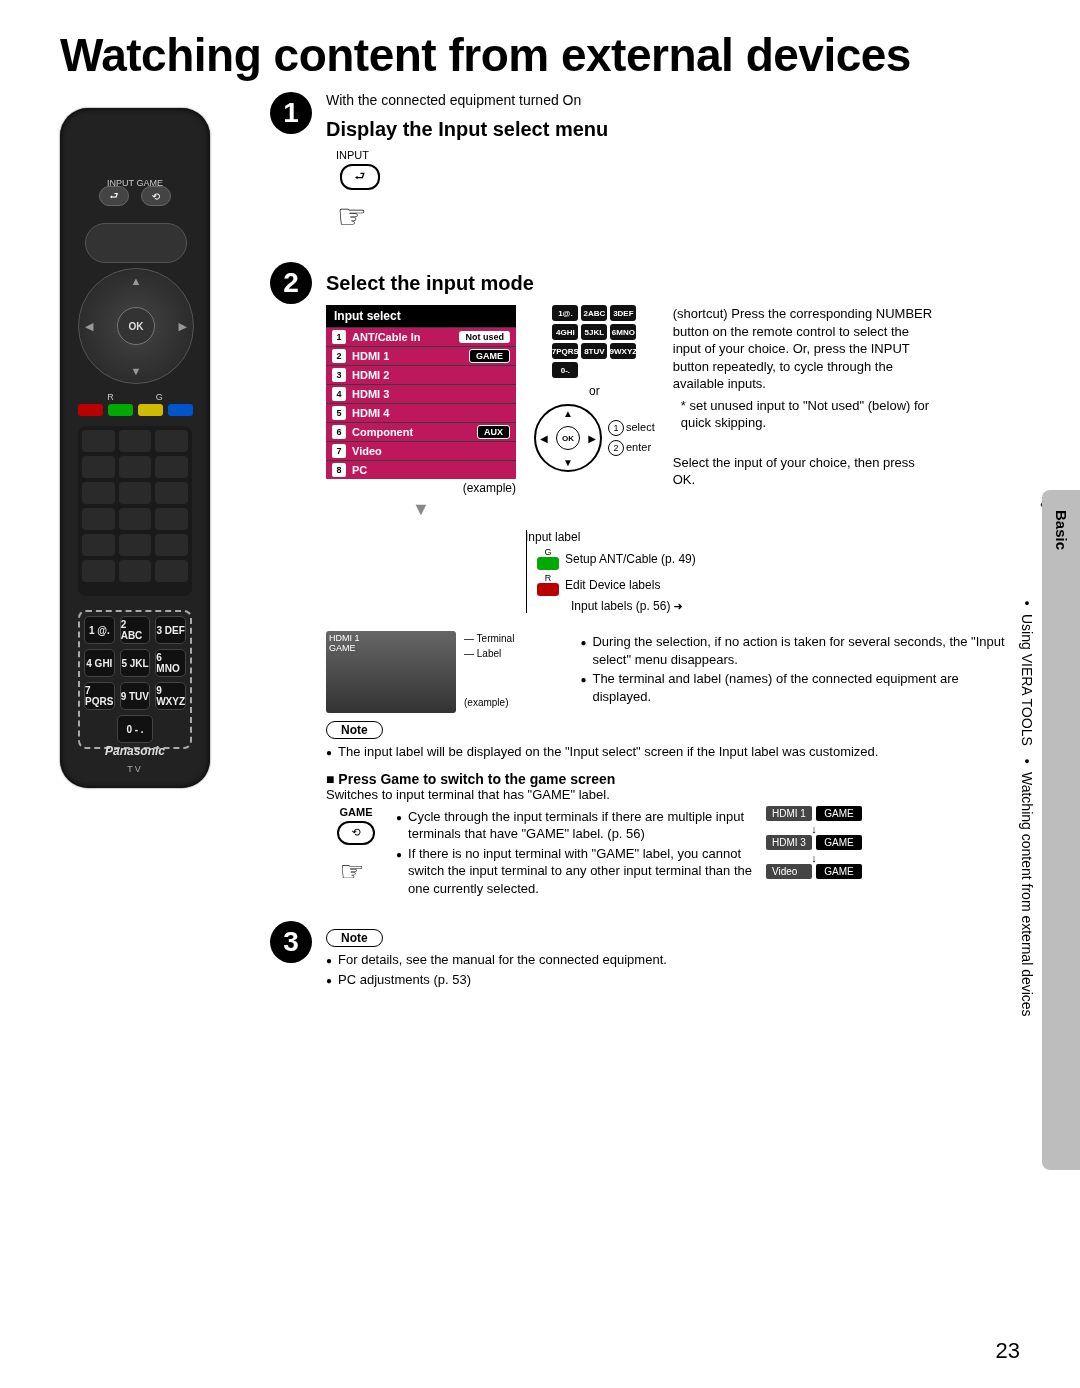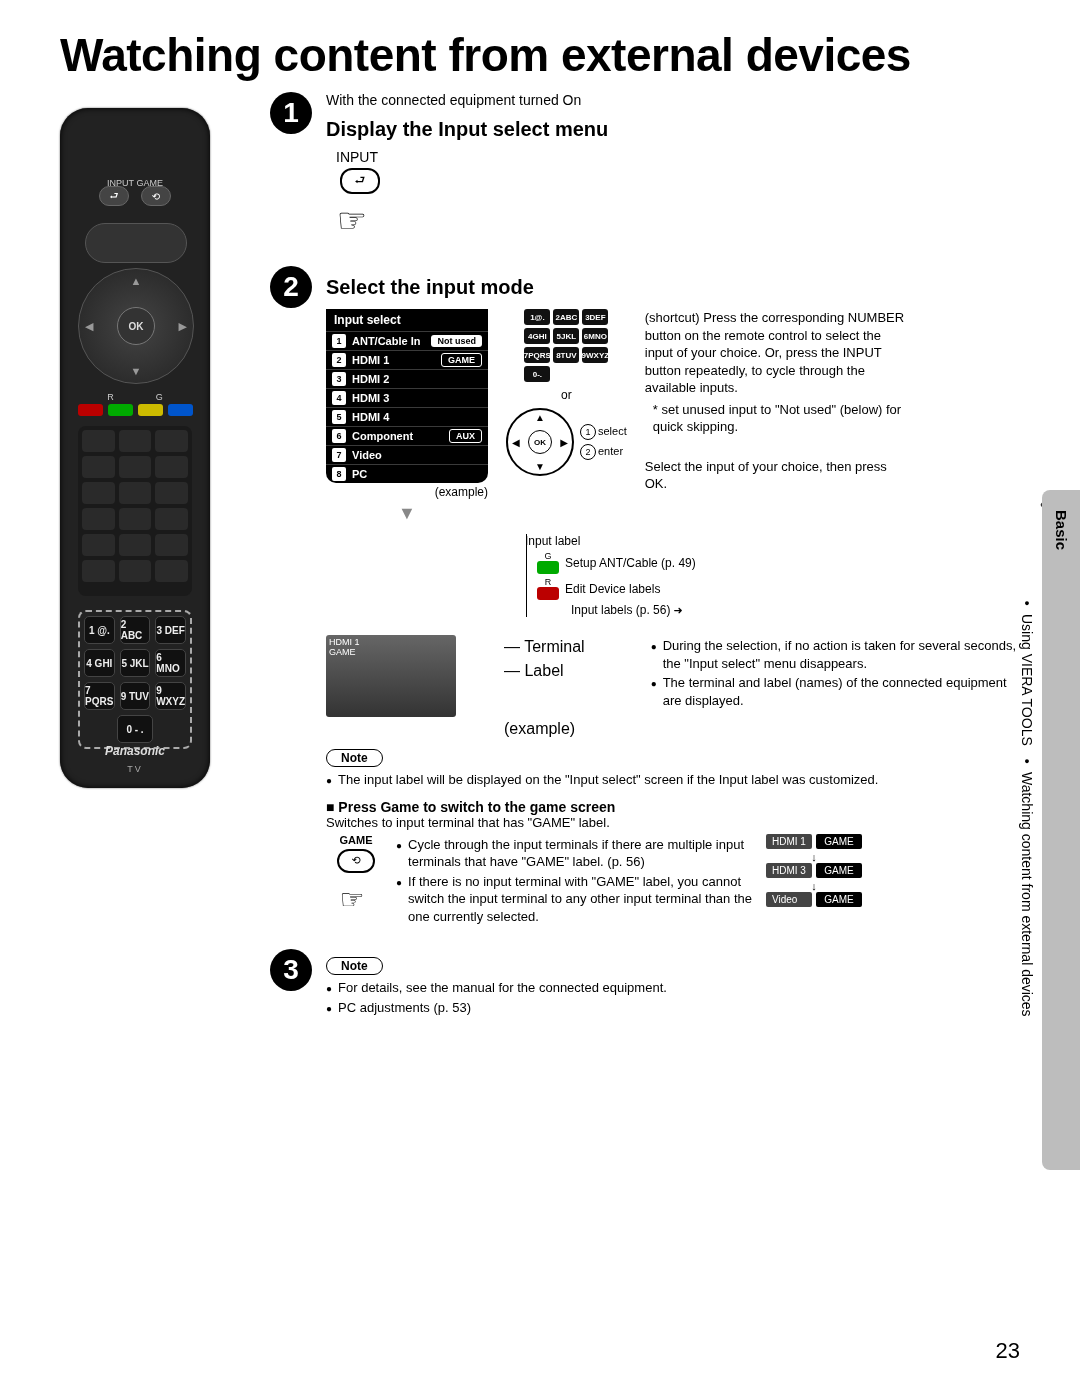--- a/index.html
+++ b/index.html
@@ -153,34 +153,34 @@
     background: #000; color: #fff; font-size: 28px; font-weight:bold;
     display:flex;align-items:center;justify-content:center;
     flex:0 0 42px;
     margin-right: 14px;
   }
   .step-body { flex: 1; }
   .step-intro { font-size: 14px; }
   .step-title {
     font-size: 20px; font-weight: bold; margin-top: 10px;
   }
-  .input-label-small{font-size:14px;margin-top:8px;margin-left:10px;}
+  .input-label-small{font-size:11px;margin-top:8px;margin-left:10px;}
   .input-btn-graphic{
     width:36px;height:22px;border:2px solid #000;border-radius:12px;
     margin:3px 0 0 14px;display:flex;align-items:center;justify-content:center;font-size:12px;
   }
   .hand{
     width:48px;height:48px;margin-left:2px;margin-top:2px;
     display:flex;align-items:center;justify-content:center;font-size:34px;
   }
   
   .s2-row { display:flex; align-items:flex-start; gap:18px; margin-top:10px;}
   .menu-box{
-    background:#000000;color:#fff;font-size:11px;border-radius:10px;
-    width:162px;
+    background:#be185d;color:#fff;font-size:11px;border-radius:1px;
+    width:190px;
   }
   .menu-title{background:#000;padding:4px 8px;font-weight:bold;font-size:12px;}
   .menu-row{display:flex;align-items:center;padding:2px 6px;border-top:1px solid #3a3a3a;}
   .menu-num{width:14px;height:14px;background:#fff;color:#000;display:flex;align-items:center;justify-content:center;font-size:9px;font-weight:bold;border-radius:2px;margin-right:6px;}
   .menu-label{flex:1;font-weight:bold;}
   .menu-tag{background:#fff;color:#000;border-radius:3px;padding:1px 6px;font-size:9px;font-weight:bold;}
   .menu-tag.inv{background:#000;color:#fff;border:1px solid #fff;}
   .example{font-size:12px;text-align:right;margin-top:2px;}
   .down-arrow{text-align:center;font-size:18px;color:#888;margin-top:4px;}
   .keypad-mini{
@@ -475,21 +475,21 @@
             </div>
           </div>
 
           
           <div class="s2-row" style="margin-top:18px;align-items:flex-start;">
             <div>
               <div style="display:flex;gap:8px;align-items:flex-start;">
                 <div class="tv-preview">
                   <div class="tvlabel"><span>HDMI 1</span><br><span>GAME</span></div>
                 </div>
-                <div style="font-size:16px;line-height:1.5;margin-left:40px;">
+                <div style="font-size:10px;line-height:1.5;">
                   <div>— <span>Terminal</span></div>
                   <div>— <span>Label</span></div>
                   <div style="margin-top:34px;">(example)</div>
                 </div>
               </div>
             </div>
             <div style="width:30px;"></div>
             <div class="bullet-list" style="flex:1;">
               <div class="bl">
                   <span class="dot"></span>

